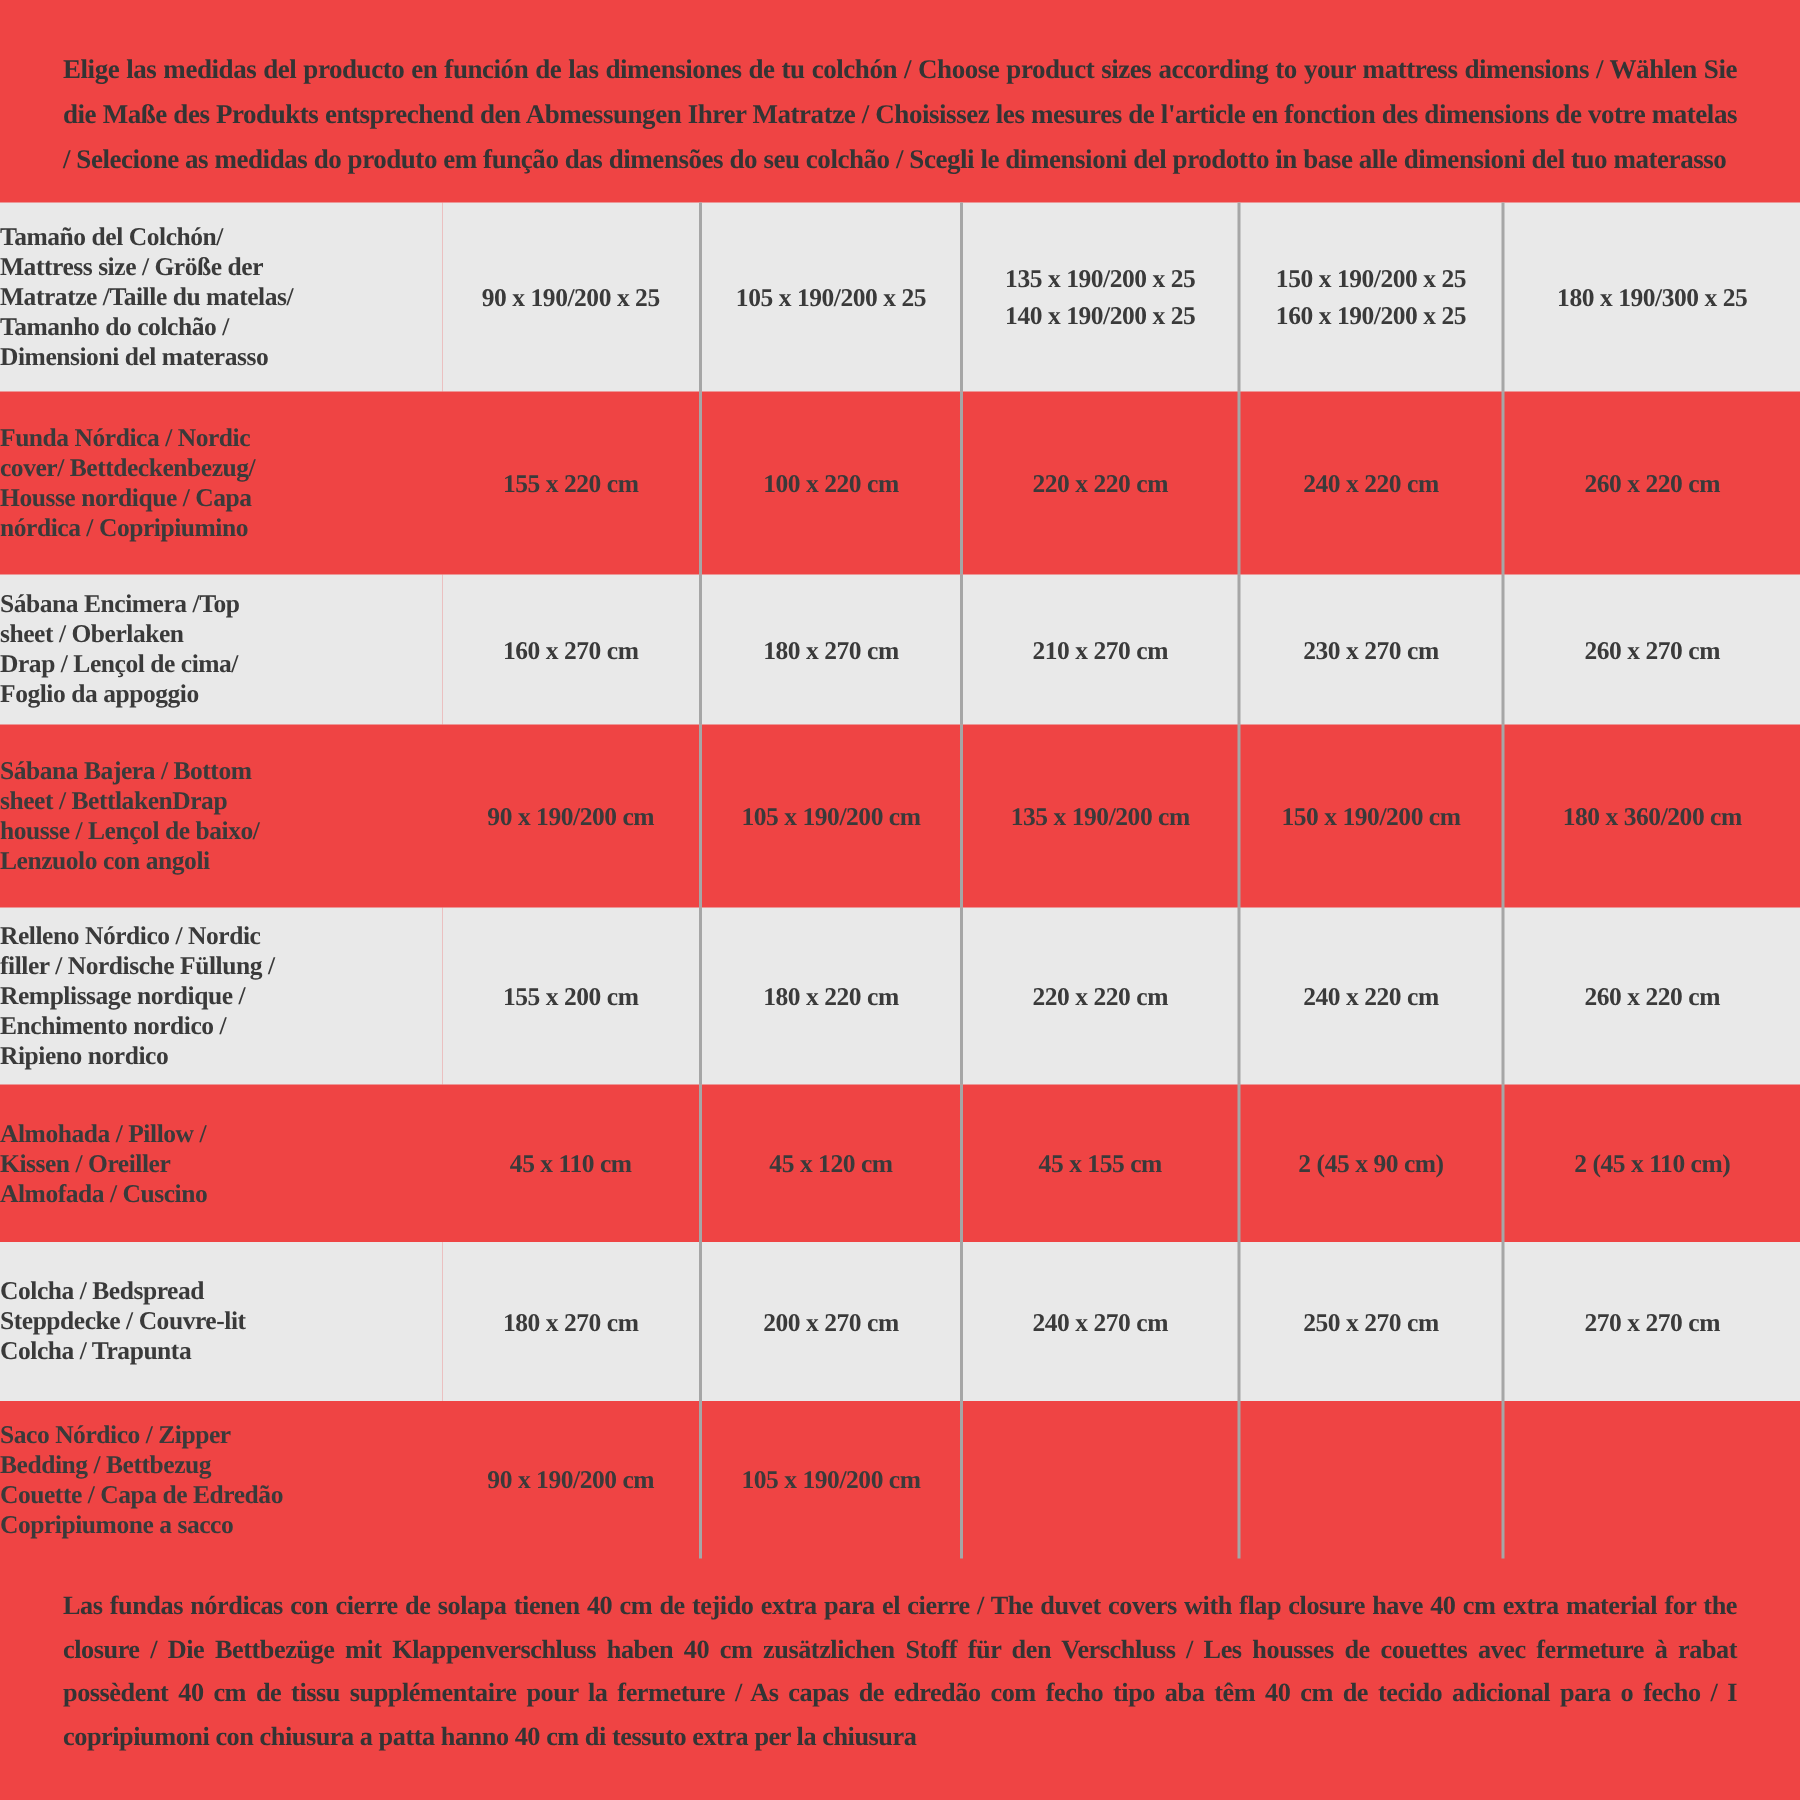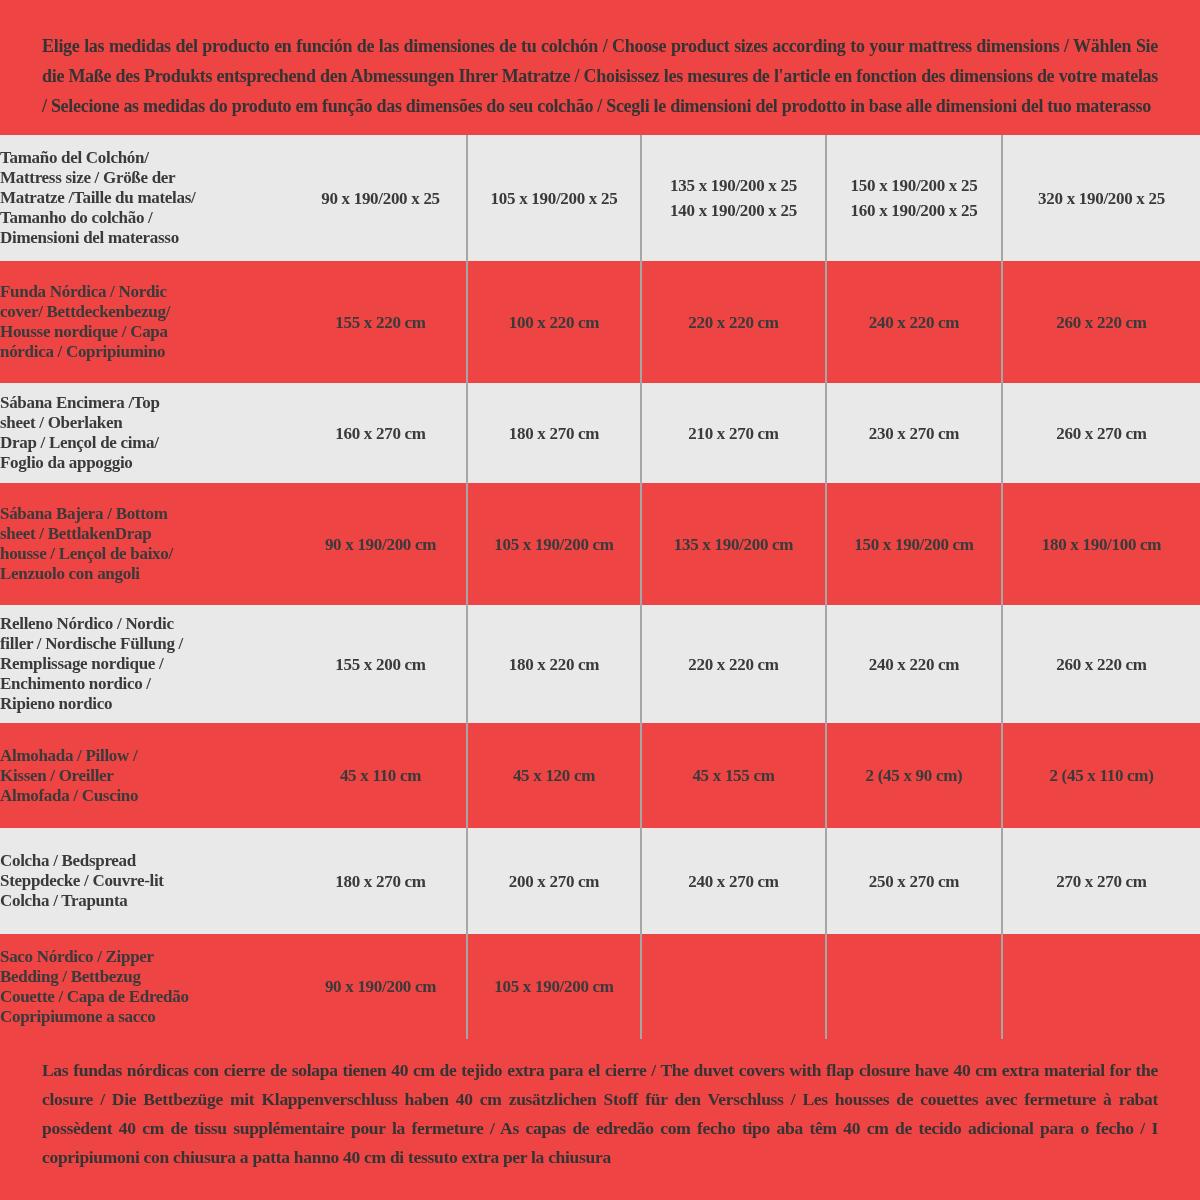--- a/index.html
+++ b/index.html
@@ -101,21 +101,21 @@
 Mattress size / Größe der
 Matratze /Taille du matelas/
 Tamanho do colchão /
 Dimensioni del materasso</td>
         <td class="value-cell">90 x 190/200 x 25</td>
         <td class="value-cell">105 x 190/200 x 25</td>
         <td class="value-cell">135 x 190/200 x 25
 140 x 190/200 x 25</td>
         <td class="value-cell">150 x 190/200 x 25
 160 x 190/200 x 25</td>
-        <td class="value-cell">320 x 190/200 x 25</td>
+        <td class="value-cell">180 x 190/300 x 25</td>
       </tr>
       <tr>
         <td class="label-cell">Funda Nórdica /  Nordic
 cover/ Bettdeckenbezug/
 Housse nordique  / Capa
 nórdica / Copripiumino</td>
         <td class="value-cell">155 x 220 cm</td>
         <td class="value-cell">100 x 220 cm</td>
         <td class="value-cell">220 x 220 cm</td>
         <td class="value-cell">240 x 220 cm</td>
@@ -134,21 +134,21 @@
       </tr>
       <tr>
         <td class="label-cell">Sábana Bajera / Bottom
 sheet / BettlakenDrap
 housse / Lençol de baixo/
 Lenzuolo con angoli</td>
         <td class="value-cell">90 x 190/200 cm</td>
         <td class="value-cell">105 x 190/200 cm</td>
         <td class="value-cell">135 x 190/200 cm</td>
         <td class="value-cell">150 x 190/200 cm</td>
-        <td class="value-cell">180 x 190/100 cm</td>
+        <td class="value-cell">180 x 360/200 cm</td>
       </tr>
       <tr>
         <td class="label-cell">Relleno Nórdico / Nordic
 filler / Nordische Füllung /
 Remplissage nordique /
 Enchimento nordico /
 Ripieno nordico</td>
         <td class="value-cell">155 x 200 cm</td>
         <td class="value-cell">180 x 220 cm</td>
         <td class="value-cell">220 x 220 cm</td>

